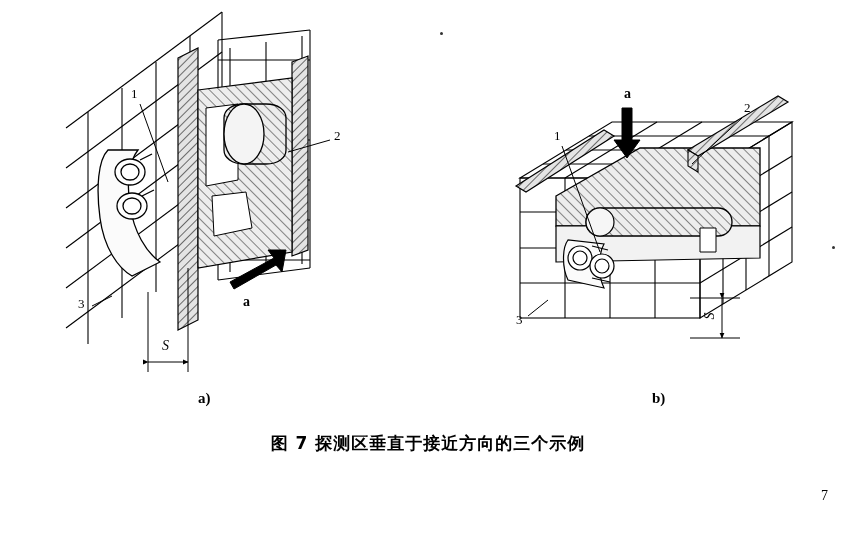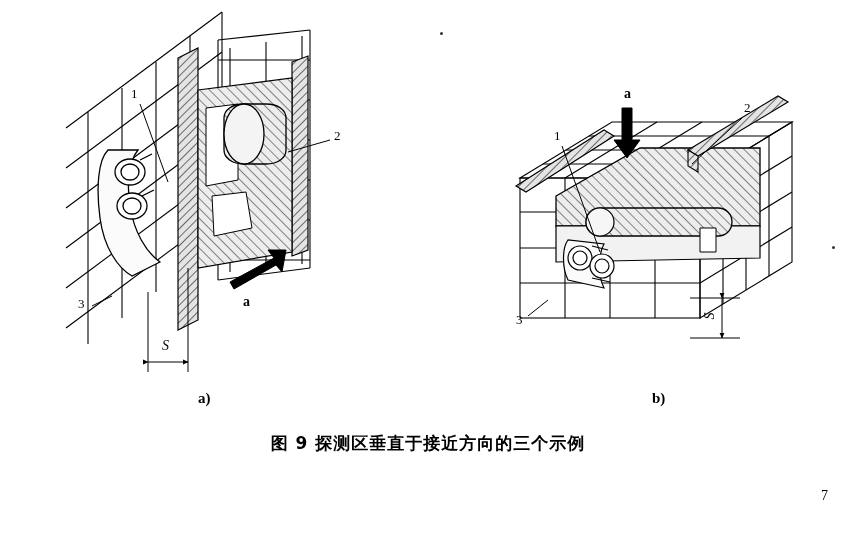--- a/index.html
+++ b/index.html
@@ -289,16 +289,16 @@
     <div class="bold-lbl" style="position:absolute; left:624px; top:86px;">a</div>
     <div class="ital-lbl" style="position:absolute; left:706px; top:308px; transform: rotate(-90deg);">S</div>
 
     <div class="speck" style="left:440px; top:32px;"></div>
     <div class="speck" style="left:832px; top:246px;"></div>
 
     <div class="sub-label" id="label-a-sub">a)</div>
     <div class="sub-label" id="label-b-sub">b)</div>
   </div>
 
-  <div class="caption">图 9   探测区垂直于接近方向的三个示例</div>
+  <div class="caption">图 7   探测区垂直于接近方向的三个示例</div>
 
   <div class="page-number">7</div>
 </div>
 
 </body></html>

